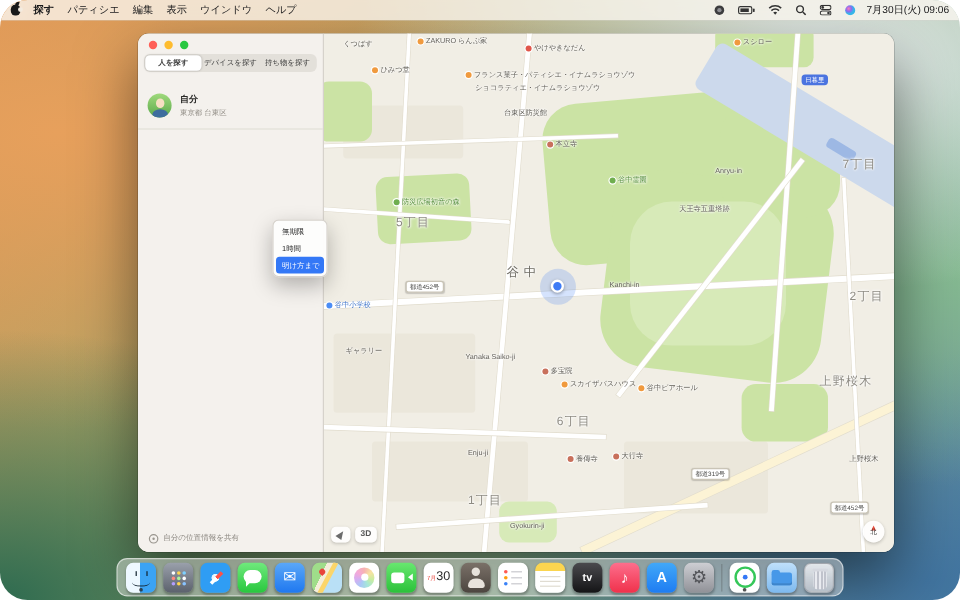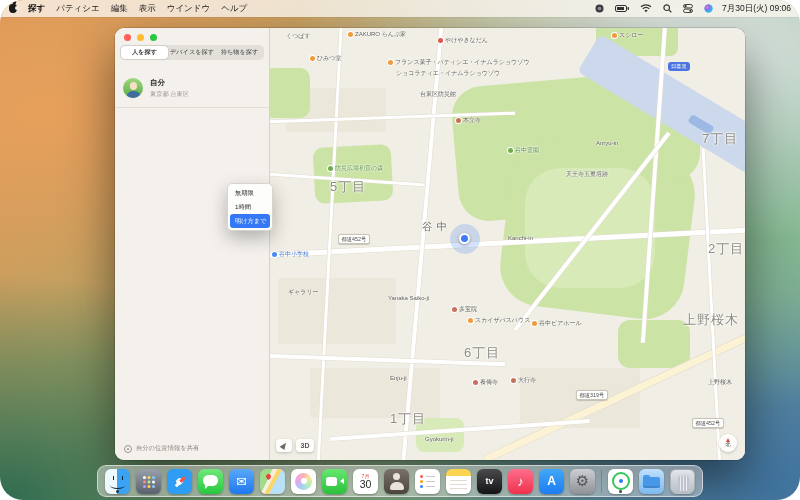--- a/index.html
+++ b/index.html
@@ -68,21 +68,21 @@
 .ml{position:absolute;font-size:6px;color:#5f5c55;white-space:nowrap;z-index:4;text-shadow:0 0 2px #fff,0 0 2px #fff,0 0 3px #fff}
 .ml b{font-weight:normal}
 .ml .dot{display:inline-block;width:5px;height:5px;border-radius:50%;margin-right:2px;vertical-align:-.5px;box-shadow:0 0 0 1px #fff}
 .ml-orange .dot{background:#f09a3e}
 .ml-red .dot{background:#e0564a}
 .ml-temple .dot{background:#c8705b}
 .ml-blue .dot{background:#4b8df5}
 .ml-blue{color:#3f74c9}
 .ml-green{color:#578f3e}
 .ml-green .dot{background:#6fae4e}
-.ml-area{font-size:13px;color:#8e8b83;letter-spacing:1px}
+.ml-area{font-size:10px;color:#8e8b83;letter-spacing:1px}
 .ml-area-large{font-size:10.5px;color:#6f6c64;letter-spacing:4px}
 .ml-shield{background:#fff;border:.5px solid #c9c4b6;border-radius:2.5px;font-size:5.3px;color:#4a4a48;padding:.5px 2.5px;box-shadow:0 .5px 1px rgba(0,0,0,.18)}
 .ml-station{background:#4b74e0;color:#fff;font-size:5.3px;padding:1px 3px;border-radius:3px;text-shadow:none}
 .map-ctl{position:absolute;background:rgba(255,255,255,.88);border-radius:4px;box-shadow:0 1px 3px rgba(0,0,0,.22);display:flex;align-items:center;justify-content:center;z-index:6}
 #ctl-loc{left:6px;bottom:8px;width:16px;height:13px}
 .loc-arrow{width:0;height:0;border-left:3.5px solid transparent;border-right:3.5px solid transparent;border-bottom:7px solid #6b6b6b;transform:rotate(35deg)}
 #ctl-3d{left:26px;bottom:8px;width:18px;height:13px;font-size:7px;color:#555;font-weight:bold}
 #compass{right:8px;bottom:8px;width:18px;height:18px;border-radius:50%;flex-direction:column;gap:0}
 .needle{width:0;height:0;border-left:2px solid transparent;border-right:2px solid transparent;border-bottom:4px solid #e74c3c}
 .north{font-size:5.5px;color:#333;line-height:1}
@@ -105,21 +105,21 @@
 .di-mail{background:linear-gradient(180deg,#5aa7f7,#1f78f0);color:#fff;font-size:13px}
 .di-maps{background:linear-gradient(115deg,#9fdd8a 0 34%,#f4eeda 34% 52%,#b9e0f6 52%)}
 .di-maps::before{content:'';position:absolute;left:11px;top:-3px;width:3.5px;height:32px;background:#fbd56a;transform:rotate(28deg)}
 .di-maps::after{content:'';position:absolute;left:6px;top:5px;width:5px;height:5px;border-radius:50% 50% 50% 0;background:#e8453c;transform:rotate(-45deg)}
 .di-photos{background:#fff}
 .di-photos::before{content:'';position:absolute;inset:4px;border-radius:50%;background:conic-gradient(#f7b2b2,#f7e3a1,#c9eda0,#a6e6d8,#a9c9f5,#d4aef2,#f4a9d8,#f7b2b2)}
 .di-photos::after{content:'';position:absolute;inset:9.5px;border-radius:50%;background:#fff}
 .di-facetime{background:linear-gradient(180deg,#67e76f,#2bc13a)}
 .di-facetime::before{content:'';position:absolute;left:4px;top:8px;width:11px;height:9px;border-radius:2.5px;background:#fff}
 .di-facetime::after{content:'';position:absolute;right:3.5px;top:9px;border-top:3.5px solid transparent;border-bottom:3.5px solid transparent;border-right:4.5px solid #fff}
-.di-calendar{background:#fff;flex-direction:column}
+.di-calendar{background:#fff;flex-direction:row}
 .cal-m{font-size:5px;color:#e8453c;line-height:1;margin-top:3px}
 .cal-d{font-size:10.5px;color:#2b2b2b;line-height:1.1;font-weight:300}
 .di-contacts{background:linear-gradient(180deg,#7a7168,#4c453f)}
 .di-contacts::before{content:'';position:absolute;top:4.5px;left:9px;width:7px;height:7px;border-radius:50%;background:#e8e3dc}
 .di-contacts::after{content:'';position:absolute;bottom:4px;left:5.5px;width:14px;height:8px;border-radius:7px 7px 2px 2px;background:#e8e3dc}
 .di-reminders{background:#fff}
 .di-reminders::before{content:'';position:absolute;left:5px;top:6px;width:3px;height:3px;border-radius:50%;background:#ff5a52;box-shadow:0 5px 0 #ff9f0a,0 10px 0 #3a82f7}
 .di-reminders::after{content:'';position:absolute;left:10.5px;top:7px;width:9.5px;height:1.5px;background:#c9c9ce;box-shadow:0 5px 0 #c9c9ce,0 10px 0 #c9c9ce}
 .di-notes{background:linear-gradient(180deg,#fbd54f 0 27%,#fff 27%)}
 .di-notes::before{content:'';position:absolute;top:11px;left:4px;right:4px;height:1px;background:#e0dcd2;box-shadow:0 4px 0 #e0dcd2,0 8px 0 #e0dcd2}

